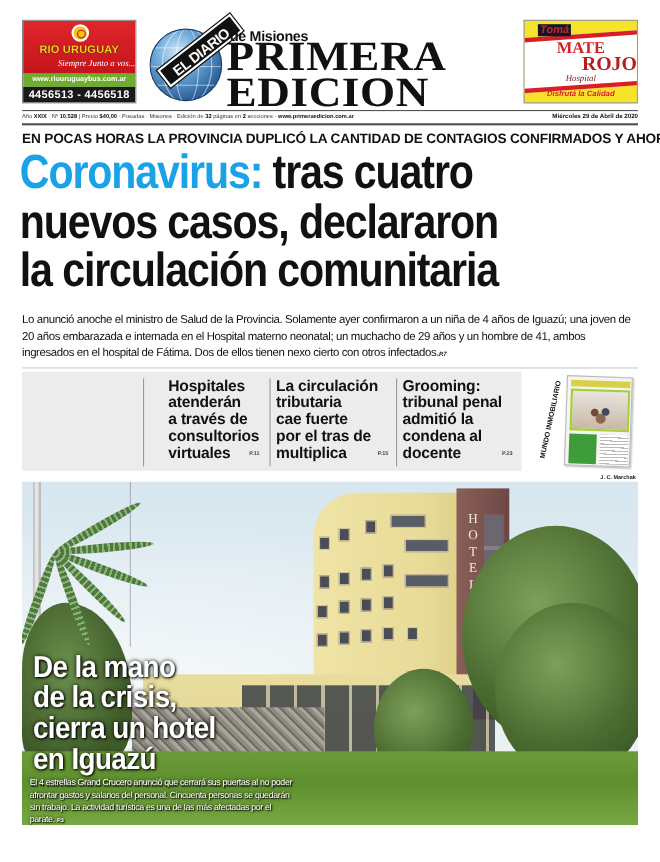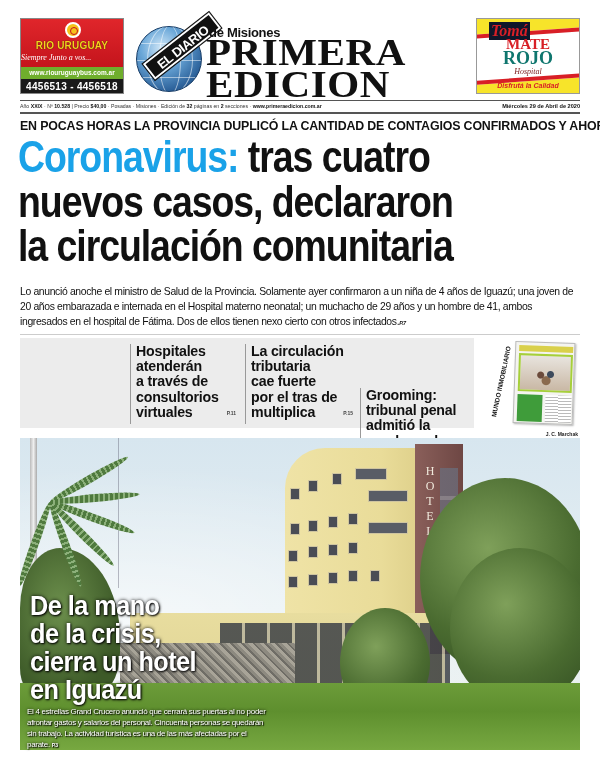--- a/index.html
+++ b/index.html
@@ -7,39 +7,39 @@
   body { position: relative; font-family: "Liberation Sans", sans-serif; color: #111; }
 
   
   .masthead { position: absolute; left: 0; top: 0; width: 600px; height: 100px; }
 
   .ad-left { position: absolute; left: 20px; top: 18px; width: 104px; height: 76px; border: 1px solid #888; overflow: hidden; }
   .ad-left .top { position: absolute; left: 0; top: 0; width: 100%; height: 48px; background: linear-gradient(#e0262b, #c4141c); }
   .ad-left .logo { position: absolute; left: 44px; top: 3px; width: 16px; height: 16px; border-radius: 50%; background: #f5c21a; border: 2px solid #fff; }
   .ad-left .logo::after { content: ""; position: absolute; left: 3px; top: 3px; width: 6px; height: 6px; border-radius: 50%; border: 1.5px solid #c4141c; }
   .ad-left .brand { position: absolute; left: 0; width: 100%; top: 21px; text-align: center; font-weight: bold; font-size: 10px; color: #f7d21e; letter-spacing: 0.2px; text-shadow: 0 0 1px #000; }
-  .ad-left .slogan { position: absolute; left: 0; width: 100%; top: 34px; text-align: left; font-style: italic; font-size: 8px; color: #fff; font-family: "Liberation Serif", serif; }
+  .ad-left .slogan { position: absolute; left: 0; width: 100%; top: 34px; text-align: right; font-style: italic; font-size: 8px; color: #fff; font-family: "Liberation Serif", serif; }
   .ad-left .web { position: absolute; left: 0; top: 48px; width: 100%; height: 12px; background: #6fae2c; color: #fff; font-size: 6.5px; font-weight: bold; text-align: center; line-height: 12px; }
   .ad-left .phones { position: absolute; left: 0; top: 60px; width: 100%; height: 16px; background: #1a1a1a; color: #fff; font-size: 10px; font-weight: bold; text-align: center; line-height: 16px; letter-spacing: 0.3px; }
 
   .globe { position: absolute; left: 136px; top: 26px; width: 66px; height: 66px; border-radius: 50%;
            background: radial-gradient(circle at 38% 32%, #cfe6f7 0%, #6aa7d8 35%, #2a5f98 75%, #173c66 100%); border: 1px solid #173c66; overflow: hidden; }
   .globe .mer { position: absolute; border: 1px solid rgba(255,255,255,0.55); border-radius: 50%; }
   .globe .lat { position: absolute; left: 0; width: 100%; height: 1px; background: rgba(255,255,255,0.5); }
   .eldiario { position: absolute; left: 140px; top: 36px; width: 84px; height: 20px; background: #111; color: #fff; font-weight: bold; font-size: 13px;
               line-height: 20px; text-align: center; transform: rotate(-38deg); border: 2px solid #fff; outline: 1px solid #111; letter-spacing: -0.5px; }
   .demisiones { position: absolute; left: 209px; top: 25px; font-size: 13px; font-weight: bold; color: #111; letter-spacing: -0.3px; }
   .title1 { position: absolute; left: 206px; top: 36px; font-family: "Liberation Serif", serif; font-weight: bold; font-size: 38px; line-height: 32px; letter-spacing: 0.5px; transform: scaleX(1.08); transform-origin: left; }
   .title2 { position: absolute; left: 206px; top: 68px; font-family: "Liberation Serif", serif; font-weight: bold; font-size: 38px; line-height: 32px; letter-spacing: 0.5px; transform: scaleX(1.08); transform-origin: left; }
 
   .ad-right { position: absolute; left: 476px; top: 18px; width: 104px; height: 76px; border: 1px solid #999; background: #f7e42a; overflow: hidden; }
   .ad-right .band { position: absolute; left: -6px; top: 12px; width: 116px; height: 50px; background: #fff; transform: rotate(-4deg); border-top: 4px solid #d81f26; border-bottom: 4px solid #d81f26; }
-  .ad-right .toma { position: absolute; left: 12px; top: 3px; font-style: italic; font-weight: bold; font-size: 16px; color: #d81f26; background: #0f172a; padding: 0 2px; font-family: Liberation Serif, serif; }
+  .ad-right .toma { position: absolute; left: 12px; top: 3px; font-style: italic; font-weight: bold; font-size: 10px; color: #d81f26; background: #0f172a; padding: 0 2px; }
   .ad-right .mate { position: absolute; left: 0; width: 100%; top: 18px; text-align: center; font-family: "Liberation Serif", serif; font-weight: bold; font-size: 15px; color: #d81f26; line-height: 14px; }
-  .ad-right .rojo { position: absolute; left: 0; width: 100%; top: 31px; text-align: center; font-family: "Liberation Serif", serif; font-weight: bold; font-size: 18px; color: #0f766e; line-height: 16px; }
+  .ad-right .rojo { position: absolute; left: 0; width: 100%; top: 31px; text-align: right; font-family: "Liberation Serif", serif; font-weight: bold; font-size: 18px; color: #b91c1c; line-height: 16px; }
   .ad-right .hierbas { position: absolute; left: 0; width: 100%; top: 48px; text-align: center; font-style: italic; font-size: 8px; color: #7a1a1a; font-family: "Liberation Serif", serif; }
   .ad-right .claim { position: absolute; left: 0; width: 100%; top: 63px; text-align: center; font-weight: bold; font-style: italic; font-size: 7px; color: #d81f26; }
 
   
   .infobar { position: absolute; left: 20px; top: 100px; width: 560px; height: 14px; border-top: 1px solid #555; border-bottom: 2px solid #555; font-size: 5.2px; line-height: 11px; color: #333; white-space: nowrap; }
   .infobar b { color: #111; }
   .infobar .date { position: absolute; right: 0; top: 0; font-weight: bold; font-size: 5.6px; color: #111; }
 
   
   .kicker { position: absolute; left: 20px; top: 119px; width: 560px; font-weight: bold; font-size: 12.4px; letter-spacing: -0.15px; color: #111; white-space: nowrap; }
@@ -149,37 +149,37 @@
   <div><span class="accent">Coronavirus:</span><span> tras cuatro</span></div>
   <div>nuevos casos, declararon</div>
   <div>la circulación comunitaria</div>
 </div>
 <div class="lede">
   <span>Lo anunció anoche el ministro de Salud de la Provincia. Solamente ayer confirmaron a un niña de 4 años de Iguazú; una joven de 20 años embarazada e internada en el Hospital materno neonatal; un muchacho de 29 años y un hombre de 41, ambos ingresados en el hospital de Fátima. Dos de ellos tienen nexo cierto con otros infectados.</span><span class="pref">P.7</span>
 </div>
 <div class="lede-rule"></div>
 
 <div class="teasers">
-  <div class="teaser sep" style="left:110px;width:110px;padding-left:5px;">
+  <div class="teaser sep" style="left:110px;width:110px;padding-left:22px;">
     <div class="t">Hospitales</div>
     <div class="t">atenderán</div>
     <div class="t">a través de</div>
     <div class="t">consultorios</div>
     <div class="t">virtuales</div>
     <div class="p">P.11</div>
   </div>
   <div class="teaser sep" style="left:225px;width:112px;padding-left:5px;">
     <div class="t">La circulación</div>
     <div class="t">tributaria</div>
     <div class="t">cae fuerte</div>
     <div class="t">por el tras de</div>
     <div class="t">multiplica</div>
     <div class="p">P.15</div>
   </div>
-  <div class="teaser sep" style="left:340px;width:110px;padding-left:5px;margin-top:44px;">
+  <div class="teaser sep" style="left:340px;width:110px;padding-left:5px;">
     <div class="t">Grooming:</div>
     <div class="t">tribunal penal</div>
     <div class="t">admitió la</div>
     <div class="t">condena al</div>
     <div class="t">docente</div>
     <div class="p">P.23</div>
   </div>
 </div>
 
 <div class="promo">

